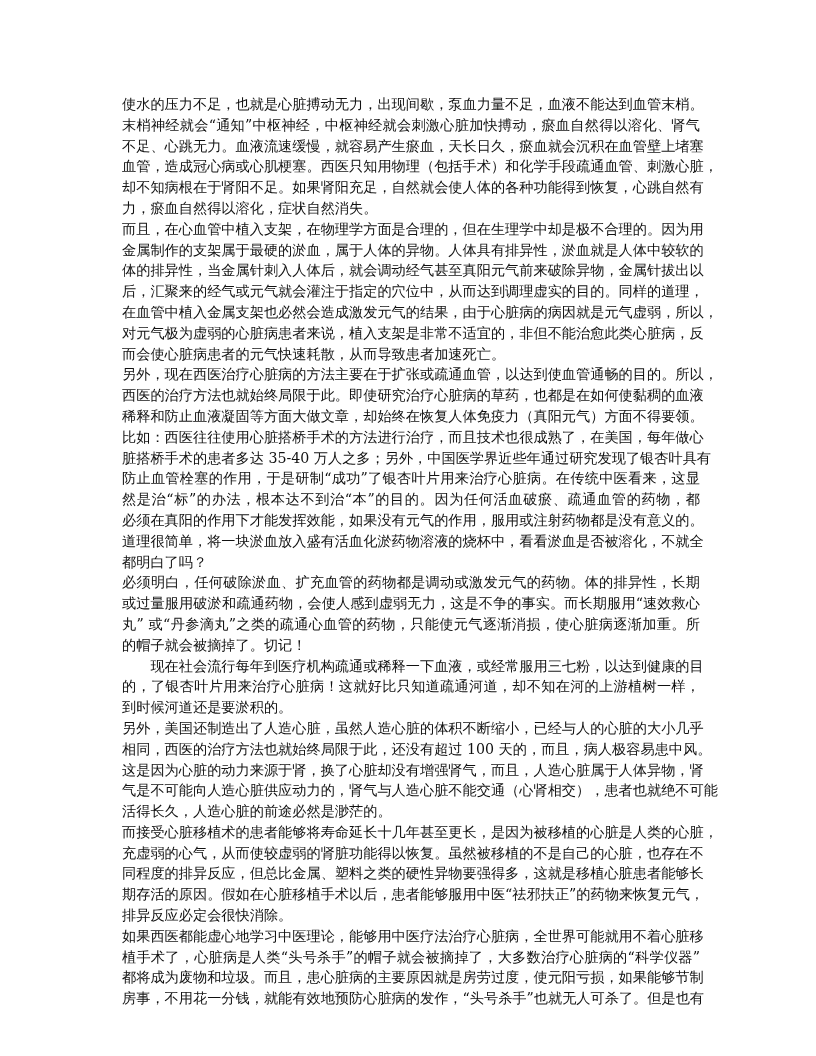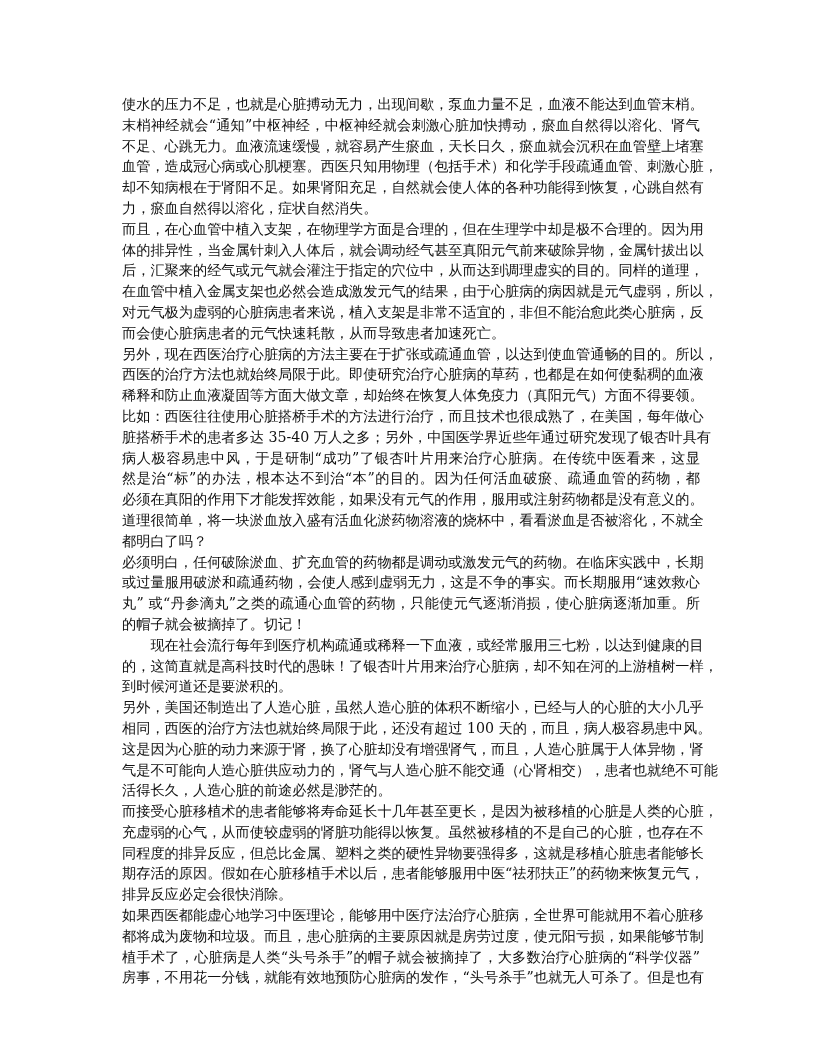--- a/index.html
+++ b/index.html
@@ -29,50 +29,51 @@
 
 <div class="page">
   <div id="lines">
       <div class="line">使水的压力不足，也就是心脏搏动无力，出现间歇，泵血力量不足，血液不能达到血管末梢。</div>
       <div class="line">末梢神经就会“通知”中枢神经，中枢神经就会刺激心脏加快搏动，瘀血自然得以溶化、肾气</div>
       <div class="line">不足、心跳无力。血液流速缓慢，就容易产生瘀血，天长日久，瘀血就会沉积在血管壁上堵塞</div>
       <div class="line">血管，造成冠心病或心肌梗塞。西医只知用物理（包括手术）和化学手段疏通血管、刺激心脏，</div>
       <div class="line">却不知病根在于肾阳不足。如果肾阳充足，自然就会使人体的各种功能得到恢复，心跳自然有</div>
       <div class="line last">力，瘀血自然得以溶化，症状自然消失。</div>
       <div class="line"> 而且，在心血管中植入支架，在物理学方面是合理的，但在生理学中却是极不合理的。因为用</div>
+      <div class="line">金属制作的支架属于最硬的淤血，属于人体的异物。人体具有排异性，淤血就是人体中较软的</div>
       <div class="line">体的排异性，当金属针刺入人体后，就会调动经气甚至真阳元气前来破除异物，金属针拔出以</div>
       <div class="line">后，汇聚来的经气或元气就会灌注于指定的穴位中，从而达到调理虚实的目的。同样的道理，</div>
       <div class="line">在血管中植入金属支架也必然会造成激发元气的结果，由于心脏病的病因就是元气虚弱，所以，</div>
       <div class="line">对元气极为虚弱的心脏病患者来说，植入支架是非常不适宜的，非但不能治愈此类心脏病，反</div>
       <div class="line last">而会使心脏病患者的元气快速耗散，从而导致患者加速死亡。</div>
       <div class="line"> 另外，现在西医治疗心脏病的方法主要在于扩张或疏通血管，以达到使血管通畅的目的。所以，</div>
       <div class="line">西医的治疗方法也就始终局限于此。即使研究治疗心脏病的草药，也都是在如何使黏稠的血液</div>
       <div class="line">稀释和防止血液凝固等方面大做文章，却始终在恢复人体免疫力（真阳元气）方面不得要领。</div>
       <div class="line">比如：西医往往使用心脏搭桥手术的方法进行治疗，而且技术也很成熟了，在美国，每年做心</div>
       <div class="line">脏搭桥手术的患者多达 35-40 万人之多；另外，中国医学界近些年通过研究发现了银杏叶具有</div>
-      <div class="line">病人极容易患中风，于是研制“成功”了银杏叶片用来治疗心脏病。在传统中医看来，这显</div>
+      <div class="line">防止血管栓塞的作用，于是研制“成功”了银杏叶片用来治疗心脏病。在传统中医看来，这显</div>
       <div class="line">然是治“标”的办法，根本达不到治“本”的目的。因为任何活血破瘀、疏通血管的药物，都</div>
       <div class="line">必须在真阳的作用下才能发挥效能，如果没有元气的作用，服用或注射药物都是没有意义的。</div>
       <div class="line">道理很简单，将一块淤血放入盛有活血化淤药物溶液的烧杯中，看看淤血是否被溶化，不就全</div>
       <div class="line last">都明白了吗？</div>
-      <div class="line"> 必须明白，任何破除淤血、扩充血管的药物都是调动或激发元气的药物。在临床实践中，长期</div>
+      <div class="line"> 必须明白，任何破除淤血、扩充血管的药物都是调动或激发元气的药物。体的排异性，长期</div>
       <div class="line">或过量服用破淤和疏通药物，会使人感到虚弱无力，这是不争的事实。而长期服用“速效救心</div>
       <div class="line">丸” 或“丹参滴丸”之类的疏通心血管的药物，只能使元气逐渐消损，使心脏病逐渐加重。所</div>
       <div class="line last">的帽子就会被摘掉了。切记！</div>
       <div class="line">　　现在社会流行每年到医疗机构疏通或稀释一下血液，或经常服用三七粉，以达到健康的目</div>
-      <div class="line">的，这简直就是高科技时代的愚昧！了银杏叶片用来治疗心脏病，却不知在河的上游植树一样，</div>
+      <div class="line">的，了银杏叶片用来治疗心脏病！这就好比只知道疏通河道，却不知在河的上游植树一样，</div>
       <div class="line last">到时候河道还是要淤积的。</div>
       <div class="line"> 另外，美国还制造出了人造心脏，虽然人造心脏的体积不断缩小，已经与人的心脏的大小几乎</div>
       <div class="line">相同，西医的治疗方法也就始终局限于此，还没有超过 100 天的，而且，病人极容易患中风。</div>
       <div class="line">这是因为心脏的动力来源于肾，换了心脏却没有增强肾气，而且，人造心脏属于人体异物，肾</div>
       <div class="line">气是不可能向人造心脏供应动力的，肾气与人造心脏不能交通（心肾相交），患者也就绝不可能</div>
       <div class="line last">活得长久，人造心脏的前途必然是渺茫的。</div>
       <div class="line"> 而接受心脏移植术的患者能够将寿命延长十几年甚至更长，是因为被移植的心脏是人类的心脏，</div>
       <div class="line">充虚弱的心气，从而使较虚弱的肾脏功能得以恢复。虽然被移植的不是自己的心脏，也存在不</div>
       <div class="line">同程度的排异反应，但总比金属、塑料之类的硬性异物要强得多，这就是移植心脏患者能够长</div>
       <div class="line">期存活的原因。假如在心脏移植手术以后，患者能够服用中医“祛邪扶正”的药物来恢复元气，</div>
       <div class="line last">排异反应必定会很快消除。</div>
       <div class="line"> 如果西医都能虚心地学习中医理论，能够用中医疗法治疗心脏病，全世界可能就用不着心脏移</div>
+      <div class="line">植手术了，心脏病是人类“头号杀手”的帽子就会被摘掉了，大多数治疗心脏病的“科学仪器”</div>
       <div class="line">都将成为废物和垃圾。而且，患心脏病的主要原因就是房劳过度，使元阳亏损，如果能够节制</div>
-      <div class="line">植手术了，心脏病是人类“头号杀手”的帽子就会被摘掉了，大多数治疗心脏病的“科学仪器”</div>
       <div class="line">房事，不用花一分钱，就能有效地预防心脏病的发作，“头号杀手”也就无人可杀了。但是也有</div>
     </div>
 </div>
 
 </body></html>

